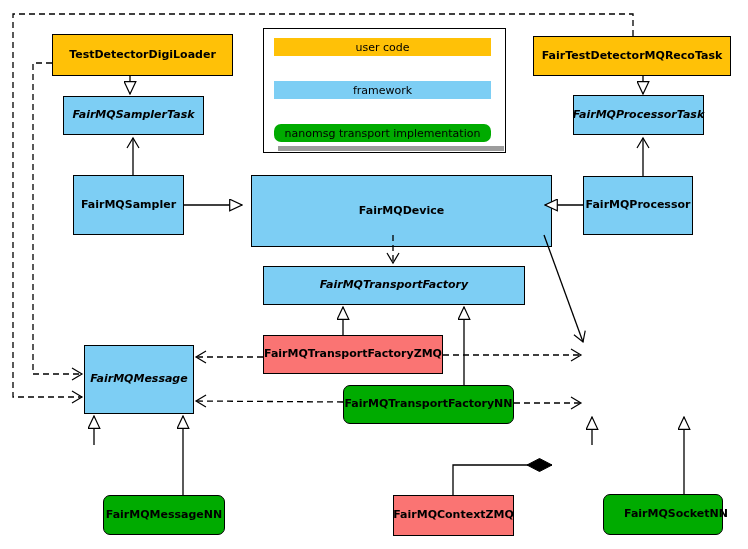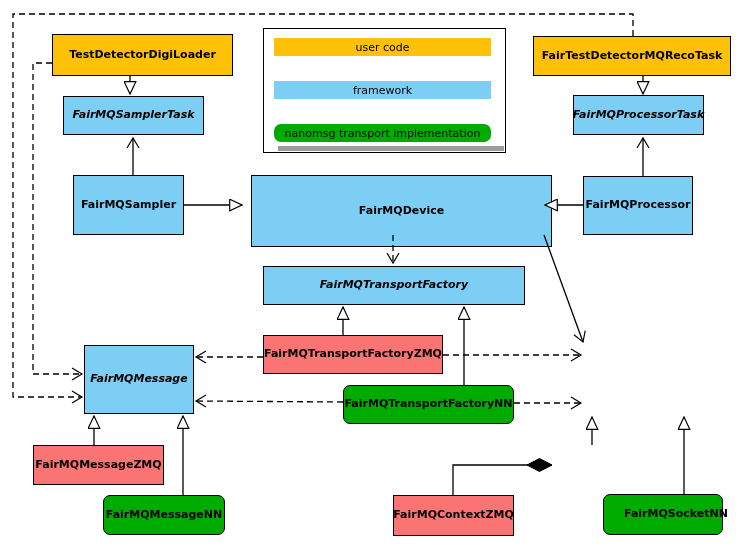--- a/index.html
+++ b/index.html
@@ -60,21 +60,20 @@
 
   <div class="node framework abstract" style="left:263px;top:266px;width:262px;height:39px;">FairMQTransportFactory</div>
 
   <div class="node zeromq" style="left:263px;top:335px;width:180px;height:39px;">FairMQTransportFactoryZMQ</div>
 
   <div class="node nanomsg" style="left:343px;top:385px;width:171px;height:39px;">FairMQTransportFactoryNN</div>
 
   <div class="node framework abstract" style="left:84px;top:345px;width:110px;height:69px;">FairMQMessage</div>
 
 
-  <div class="node zeromq" style="left:33px;top:445px;width:131px;height:40px;">FairMQMessageZMQ</div>
 
   <div class="node nanomsg" style="left:103px;top:495px;width:122px;height:40px;">FairMQMessageNN</div>
 
 
   <div class="node nanomsg" style="left:603px;top:494px;width:120px;height:41px;padding-left:28px;">FairMQSocketNN</div>
 
   <div class="node zeromq" style="left:393px;top:495px;width:121px;height:41px;">FairMQContextZMQ</div>
 
   <svg id="wires" width="748" height="549" viewBox="0 0 748 549" xmlns="http://www.w3.org/2000/svg">
     <defs>

